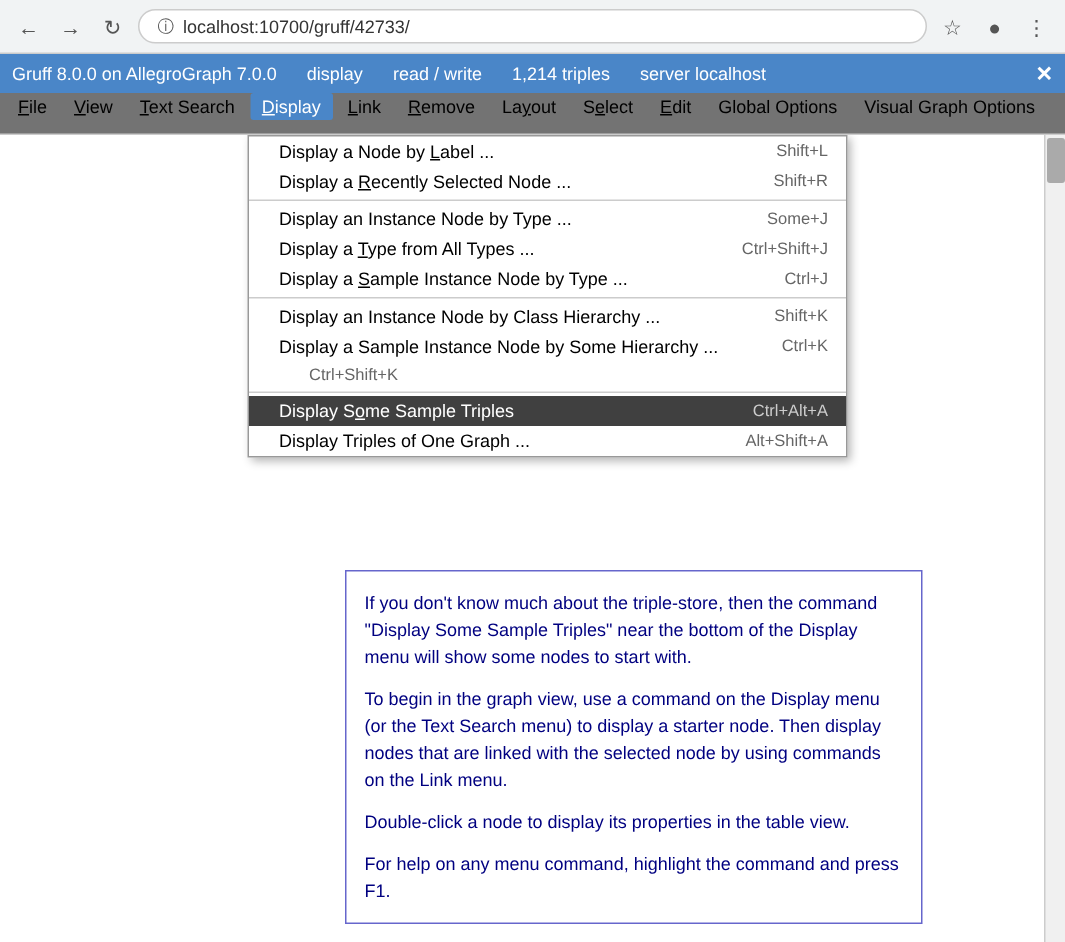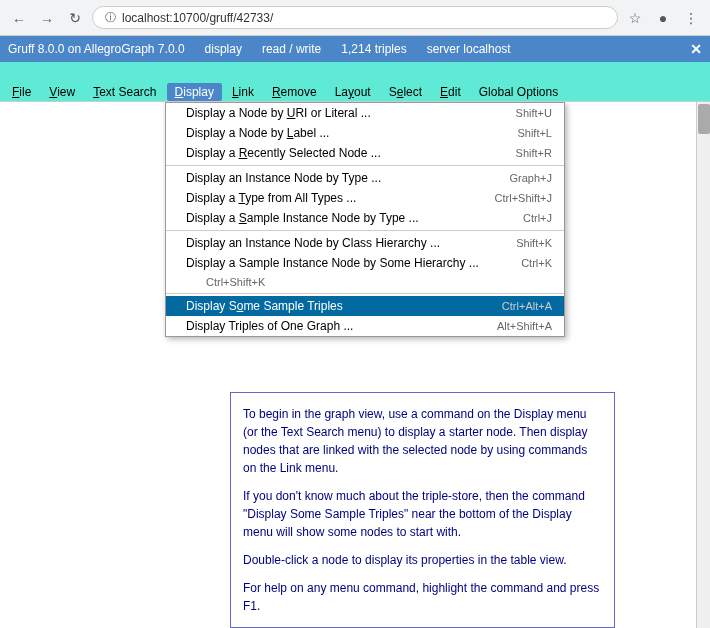--- a/index.html
+++ b/index.html
@@ -76,26 +76,26 @@
       background: transparent;
       border: none;
       color: white;
       cursor: pointer;
       font-size: 14px;
       font-weight: bold;
     }
 
     
     .menubar {
-      background: #5eead4;
+      background: #737373;
       border-bottom: 1px solid #ccc;
       display: flex;
-      align-items: flex-end;
+      align-items: flex-start;
       padding: 0 4px;
-      height: 40px;
+      height: 28px;
       gap: 2px;
     }
     .menubar-item {
       padding: 2px 8px;
       cursor: pointer;
       font-size: 12px;
       color: #000;
       border-radius: 2px;
       white-space: nowrap;
     }
@@ -141,21 +141,21 @@
     .menu-item {
       display: flex;
       justify-content: space-between;
       align-items: center;
       padding: 3px 12px 3px 20px;
       font-size: 12px;
       cursor: pointer;
       white-space: nowrap;
     }
     .menu-item.highlighted {
-      background: #0369a1;
+      background: #404040;
       color: white;
     }
     .menu-item-label { flex: 1; }
     .menu-item-shortcut {
       color: #666;
       font-size: 11px;
       margin-left: 20px;
     }
     .menu-item.highlighted .menu-item-shortcut { color: #ccc; margin-left: 15px; }
     .menu-separator {
@@ -213,45 +213,42 @@
   <span class="menubar-item"><u>F</u>ile</span>
   <span class="menubar-item"><u>V</u>iew</span>
   <span class="menubar-item"><u>T</u>ext Search</span>
   <span class="menubar-item active"><u>D</u>isplay</span>
   <span class="menubar-item"><u>L</u>ink</span>
   <span class="menubar-item"><u>R</u>emove</span>
   <span class="menubar-item">La<u>y</u>out</span>
   <span class="menubar-item">S<u>e</u>lect</span>
   <span class="menubar-item"><u>E</u>dit</span>
   <span class="menubar-item">Global Options</span>
+  <span class="menubar-item">Visual Graph Options</span>
 </div>
 
 <div class="main-area">
 
   <div class="scrollbar">
     <div class="scrollbar-thumb"></div>
   </div>
 
   <div class="dropdown-menu">
     <div class="menu-item">
-      <span class="menu-item-label">Display a Node by <u>U</u>RI or Literal ...</span>
-      <span class="menu-item-shortcut">Shift+U</span>
-    </div>
-    <div class="menu-item">
       <span class="menu-item-label">Display a Node by <u>L</u>abel ...</span>
       <span class="menu-item-shortcut">Shift+L</span>
     </div>
     <div class="menu-item">
       <span class="menu-item-label">Display a <u>R</u>ecently Selected Node ...</span>
       <span class="menu-item-shortcut">Shift+R</span>
     </div>
     <div class="menu-separator"></div>
     <div class="menu-item">
       <span class="menu-item-label">Display an Instance Node by Type ...</span>
-      <span class="menu-item-shortcut">Graph+J</span>
+      <span class="menu-item-shortcut">Some+J</span>
     </div>
     <div class="menu-item">
       <span class="menu-item-label">Display a <u>T</u>ype from All Types ...</span>
       <span class="menu-item-shortcut">Ctrl+Shift+J</span>
     </div>
     <div class="menu-item">
       <span class="menu-item-label">Display a <u>S</u>ample Instance Node by Type ...</span>
       <span class="menu-item-shortcut">Ctrl+J</span>
     </div>
     <div class="menu-separator"></div>
@@ -271,18 +268,18 @@
       <span class="menu-item-label">Display S<u>o</u>me Sample Triples</span>
       <span class="menu-item-shortcut">Ctrl+Alt+A</span>
     </div>
     <div class="menu-item">
       <span class="menu-item-label">Display Triples of One Graph ...</span>
       <span class="menu-item-shortcut">Alt+Shift+A</span>
     </div>
   </div>
 
   <div class="info-box">
+    <p>If you don't know much about the triple-store, then the command "Display Some Sample Triples" near the bottom of the Display menu will show some nodes to start with.</p>
     <p>To begin in the graph view, use a command on the Display menu (or the Text Search menu) to display a starter node.  Then display nodes that are linked with the selected node by using commands on the Link menu.</p>
-    <p>If you don't know much about the triple-store, then the command "Display Some Sample Triples" near the bottom of the Display menu will show some nodes to start with.</p>
     <p>Double-click a node to display its properties in the table view.</p>
     <p>For help on any menu command, highlight the command and press F1.</p>
   </div>
 </div>
 
 </body></html>

